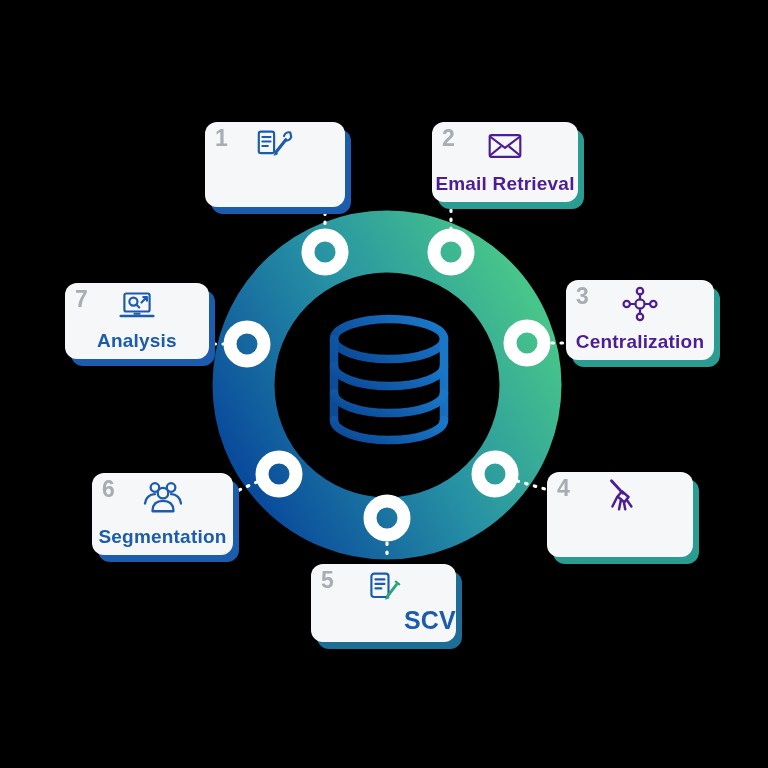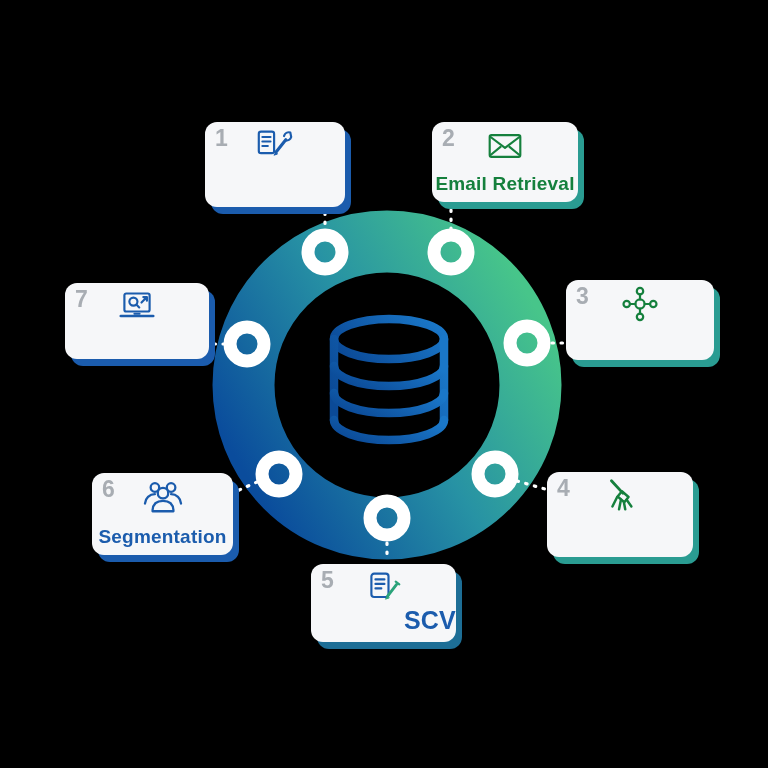--- a/index.html
+++ b/index.html
@@ -7,21 +7,21 @@
          font-family:"Liberation Sans","DejaVu Sans",sans-serif;}
   #ring-layer{position:absolute;left:0;top:0;z-index:1;}
   .card{position:absolute;z-index:3;background:#f6f7f9;border-radius:12px;}
   .card .num{position:absolute;top:3px;left:10px;font-size:23px;font-weight:700;color:#a8adb3;}
   .card .icon{display:flex;justify-content:center;align-items:center;margin-top:5px;height:38px;}
   .card .label{position:absolute;left:0;right:0;bottom:7px;text-align:center;font-weight:700;
                font-size:19px;letter-spacing:.2px;white-space:nowrap;}
   .card .label.wrap{white-space:normal;line-height:1.05;bottom:5px;font-size:19px;}
   .card .label.big{font-size:25px;text-align:right;}
   .blue{color:#1b5cad;}
-  .teal{color:#15803d;}
+  .teal{color:#4c1d95;}
   .shadow-blue{box-shadow:6px 7px 0 #1b5cad;}
   .shadow-teal{box-shadow:6px 7px 0 #2a9c92;}
   .shadow-steel{box-shadow:6px 7px 0 #1d6e96;}
   #card-1{left:205px;top:122px;width:140px;height:85px;}
   #card-2{left:432px;top:122px;width:146px;height:80px;}
   #card-3{left:566px;top:280px;width:148px;height:80px;}
   #card-4{left:547px;top:472px;width:146px;height:85px;}
   #card-5{left:311px;top:564px;width:145px;height:78px;}
   #card-6{left:92px; top:473px;width:141px;height:82px;}
   #card-7{left:65px; top:283px;width:144px;height:76px;}
@@ -111,20 +111,21 @@
         <circle cx="24" cy="6" r="3.5"></circle>
         <circle cx="24" cy="34" r="3.5"></circle>
         <circle cx="9.5" cy="20" r="3.5"></circle>
         <circle cx="38.5" cy="20" r="3.5"></circle>
         <line x1="24" y1="9.5" x2="24" y2="15"></line>
         <line x1="24" y1="25" x2="24" y2="30.5"></line>
         <line x1="13" y1="20" x2="19" y2="20"></line>
         <line x1="29" y1="20" x2="35" y2="20"></line>
       </svg>
     </div>
+    <div class="label teal">Centralization</div>
   </div>
 
   <div id="card-4" class="card shadow-teal">
     <span class="num">4</span>
     <div class="icon teal">
       <svg width="46" height="38" viewBox="0 0 48 40" fill="none" stroke="currentColor" stroke-width="2.6" stroke-linecap="round" stroke-linejoin="round">
         <line x1="15" y1="4" x2="27" y2="17" stroke-width="3"></line>
         <path d="M26,15 l7,6 -4.5,5.5 -7,-6 z"></path>
         <path d="M21,21 l-5,10"></path>
         <path d="M25,24 l-2,10"></path>
@@ -174,15 +175,16 @@
     <div class="icon blue">
       <svg width="46" height="36" viewBox="0 0 48 40" fill="none" stroke="currentColor" stroke-width="2.4" stroke-linecap="round" stroke-linejoin="round">
         <rect x="10" y="5" width="28" height="20" rx="2"></rect>
         <path d="M6,30 h36" stroke-width="3"></path>
         <path d="M21,27.5 h6" stroke-width="2"></path>
         <circle cx="20" cy="14" r="4.5"></circle>
         <line x1="23.5" y1="17.5" x2="26.5" y2="20.5"></line>
         <path d="M29,15 l6,-6 M35,13 v-4 h-4"></path>
       </svg>
     </div>
+    <div class="label blue">Analysis</div>
   </div>
 
 </div>
 
 </body></html>

